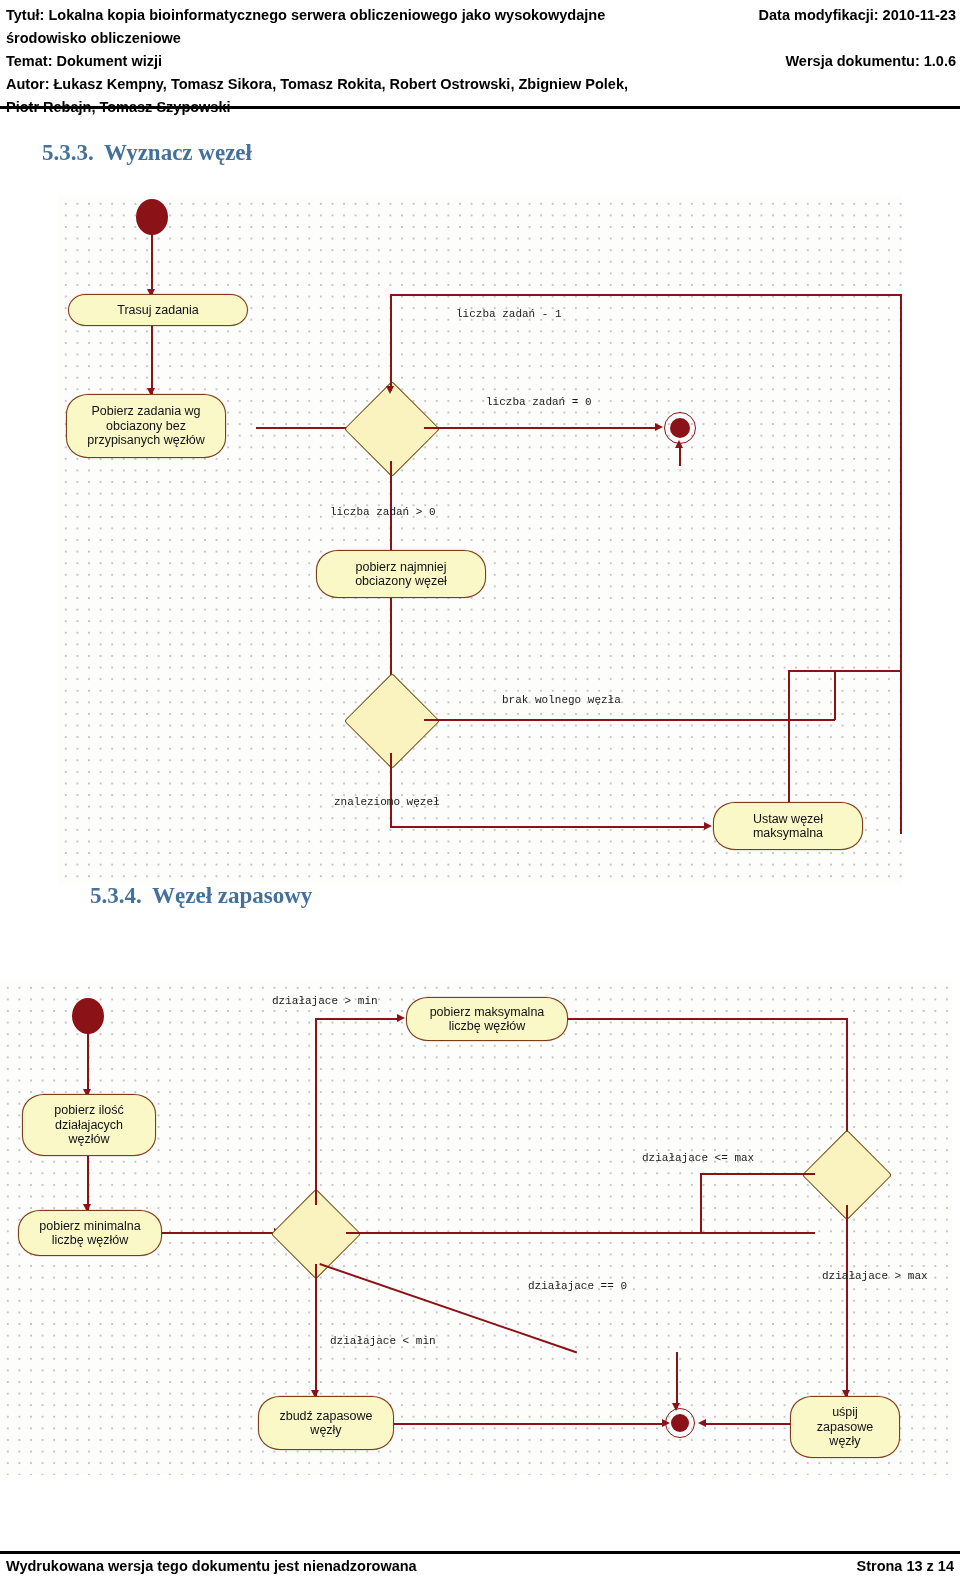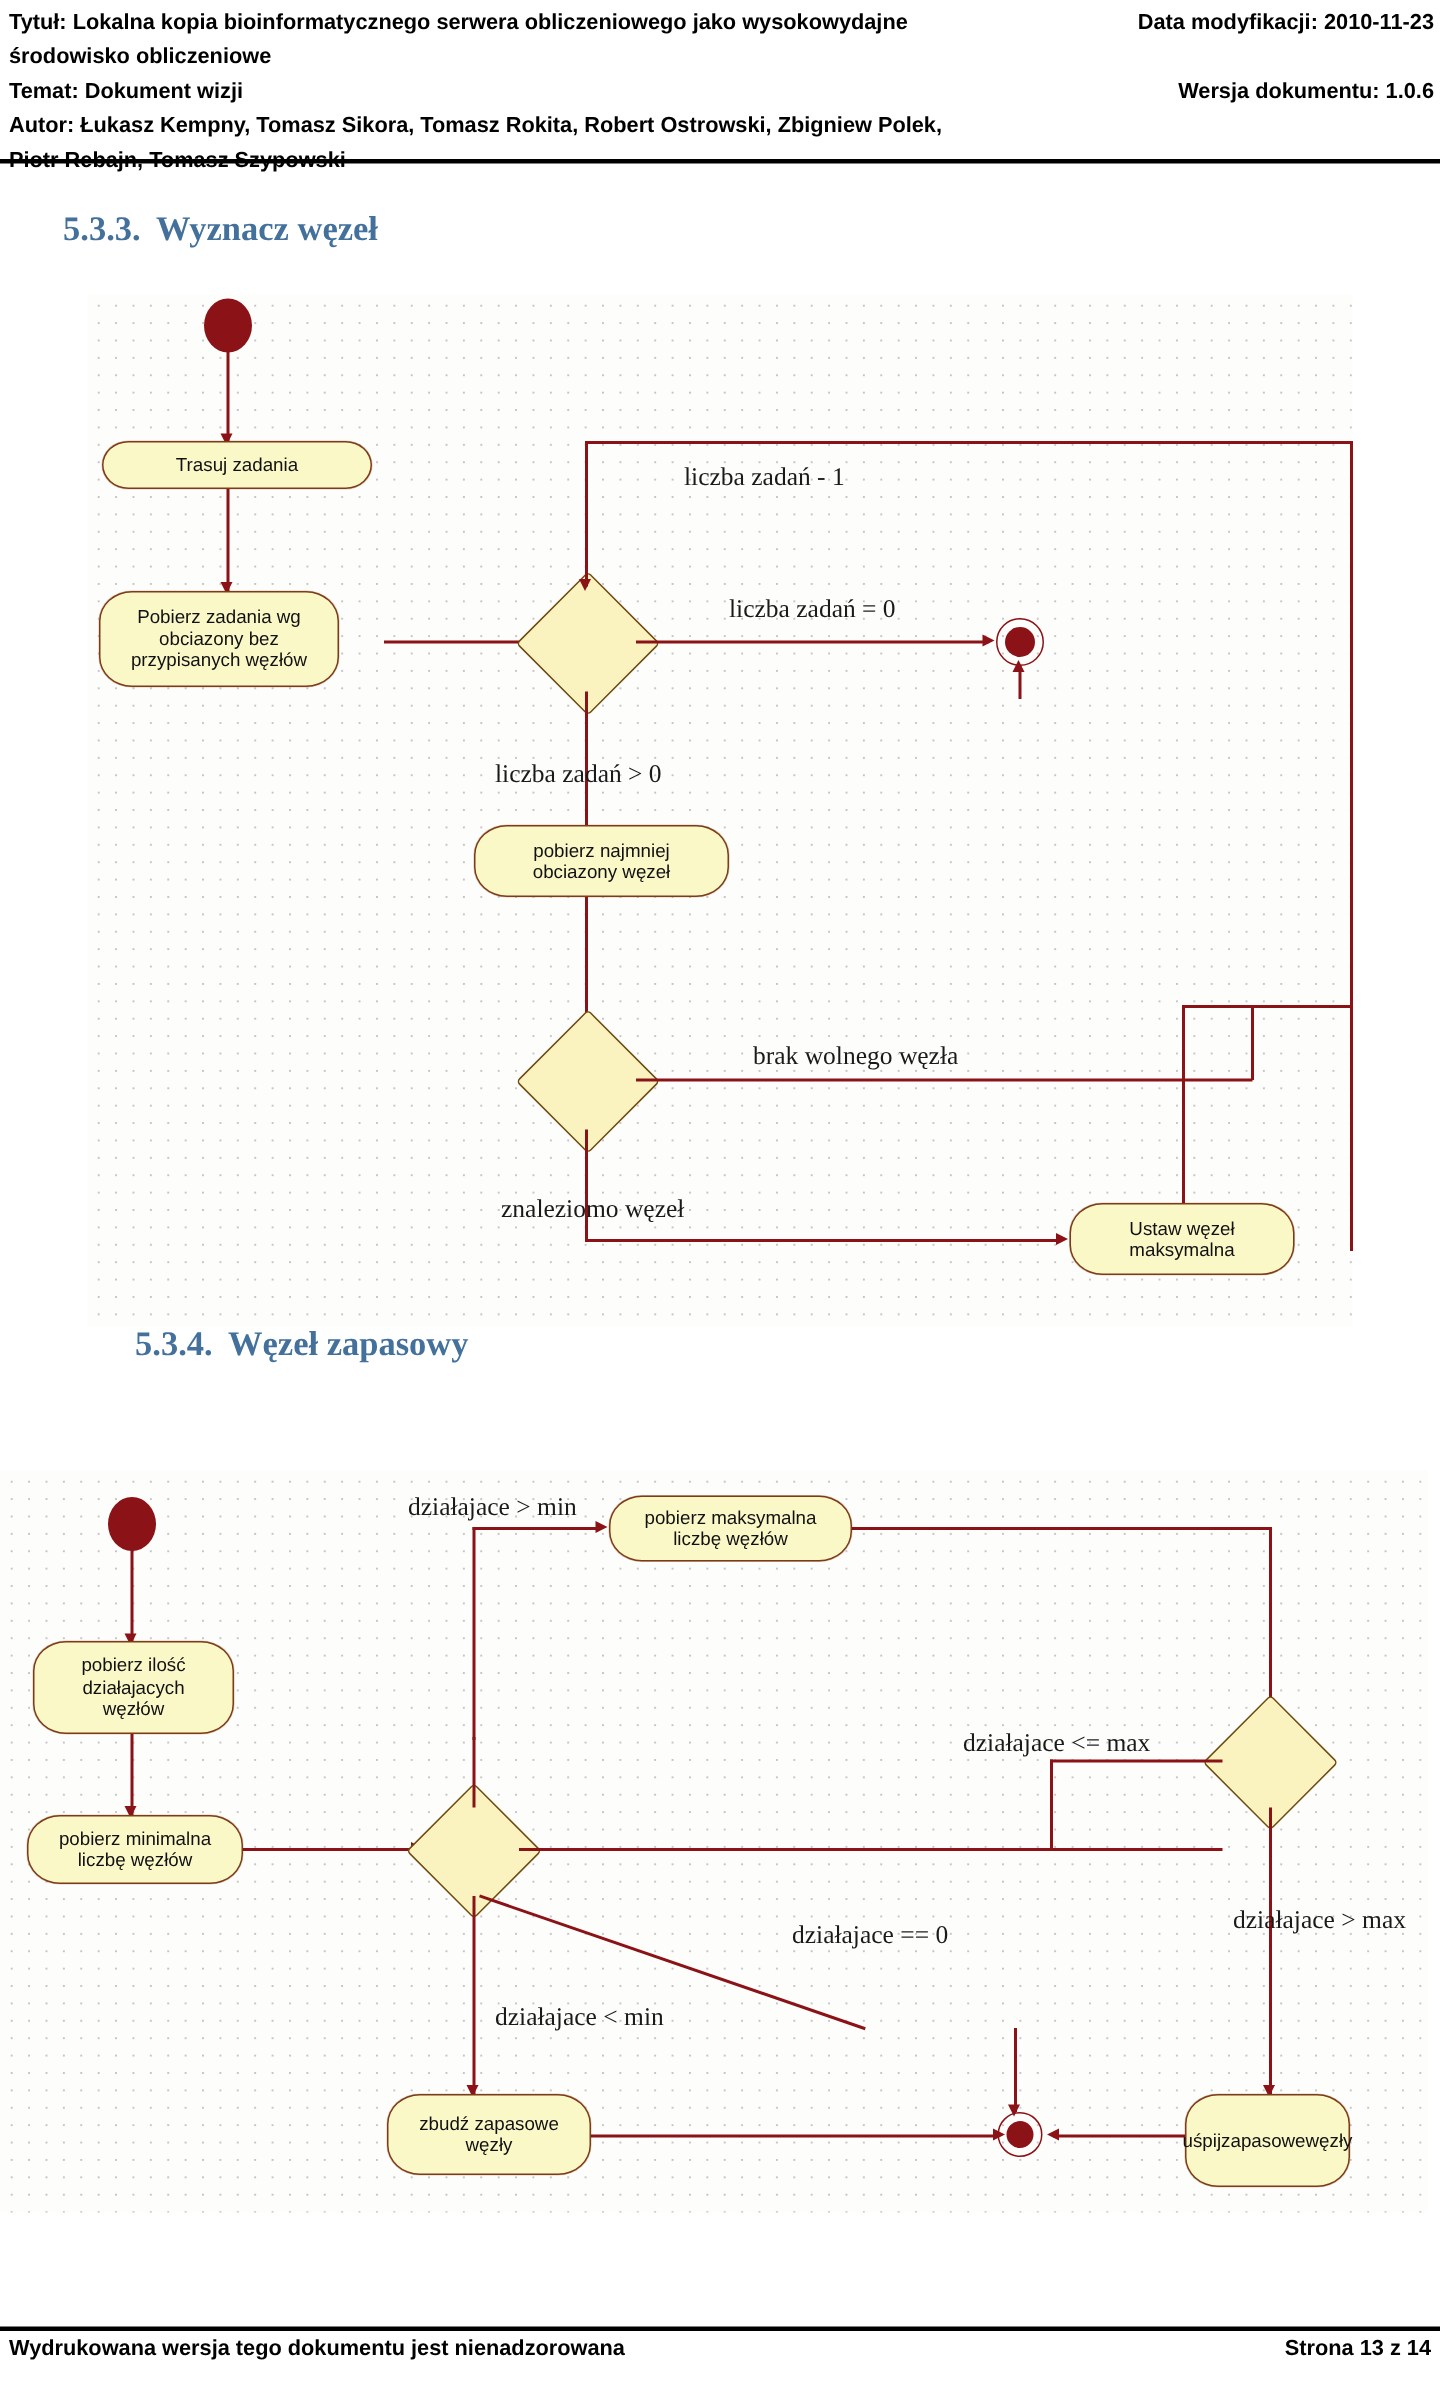--- a/index.html
+++ b/index.html
@@ -54,22 +54,22 @@
   .ln{position:absolute;background:#8b1216;}
   .lnh{height:1.6px;}
   .lnv{width:1.6px;}
   .diag{position:absolute;transform-origin:0 0;height:1.6px;background:#8b1216;}
   .arr{position:absolute;width:0;height:0;}
   .arr-d{border-left:4.5px solid transparent;border-right:4.5px solid transparent;border-top:8px solid #8b1216;}
   .arr-r{border-top:4.5px solid transparent;border-bottom:4.5px solid transparent;border-left:8px solid #8b1216;}
   .arr-l{border-top:4.5px solid transparent;border-bottom:4.5px solid transparent;border-right:8px solid #8b1216;}
   .arr-u{border-left:4.5px solid transparent;border-right:4.5px solid transparent;border-bottom:8px solid #8b1216;}
   .glabel{
-    position:absolute;font-size:17px;color:#1a1a1a;white-space:nowrap;
-    font-family:Liberation Serif, serif;
+    position:absolute;font-size:11px;color:#1a1a1a;white-space:nowrap;
+    font-family:Liberation Mono, monospace;
   }
   
   .ftr-rule{position:absolute;left:0;top:1551px;width:960px;height:2.5px;background:#000;}
   .ftr-left{position:absolute;left:6px;top:1558px;font-size:14.5px;font-weight:bold;}
   .ftr-right{position:absolute;right:6px;top:1558px;font-size:14.5px;font-weight:bold;}
 </style>
 </head>
 <body>
 
 <div class="header">
@@ -217,21 +217,21 @@
 
   <div class="ln lnh" style="left:346px;top:252px;width:469px;"></div>
   <div class="ln lnv" style="left:700px;top:193px;height:60px;"></div>
   <div class="ln lnh" style="left:700px;top:193px;width:115px;"></div>
   <div class="glabel" style="left:642px;top:172px;">działajace &lt;= max</div>
 
   <div class="ln lnv" style="left:846px;top:225px;height:192px;"></div>
   <div class="arr arr-d" style="left:842px;top:410px;"></div>
   <div class="glabel" style="left:822px;top:290px;">działajace &gt; max</div>
 
-  <div class="act" style="left:790px;top:416px;width:110px;height:62px;flex-direction:row;">
+  <div class="act" style="left:790px;top:416px;width:110px;height:62px;flex-direction:column;">
     <span>uśpij</span>
     <span>zapasowe</span>
     <span>węzły</span>
   </div>
 
   <div class="ln lnv" style="left:315px;top:284px;height:132px;"></div>
   <div class="arr arr-d" style="left:311px;top:410px;"></div>
   <div class="glabel" style="left:330px;top:355px;">działajace &lt; min</div>
 
   <div class="act" style="left:258px;top:416px;width:136px;height:54px;flex-direction:column;">

